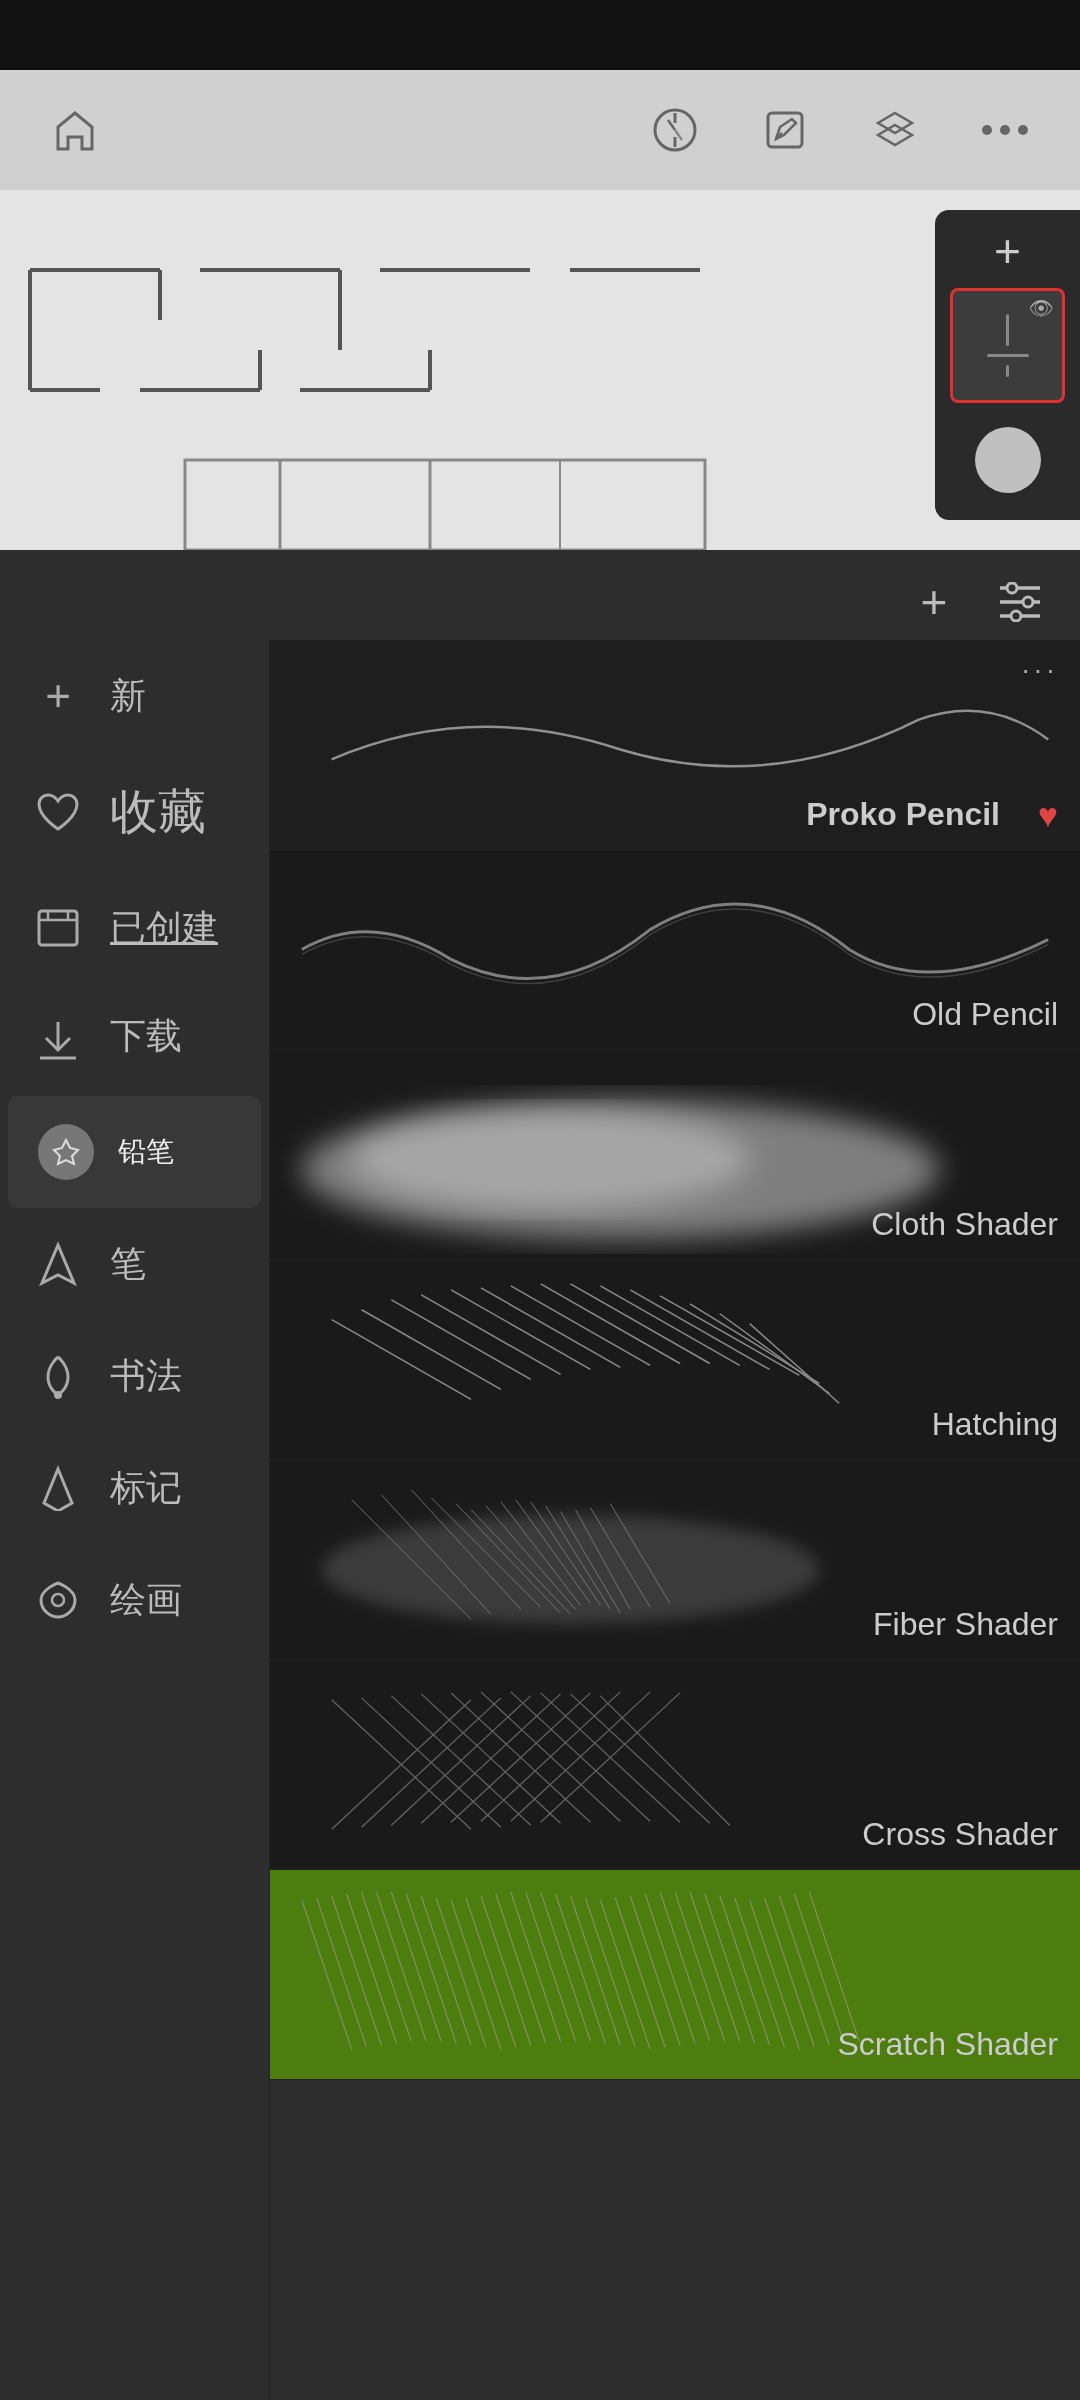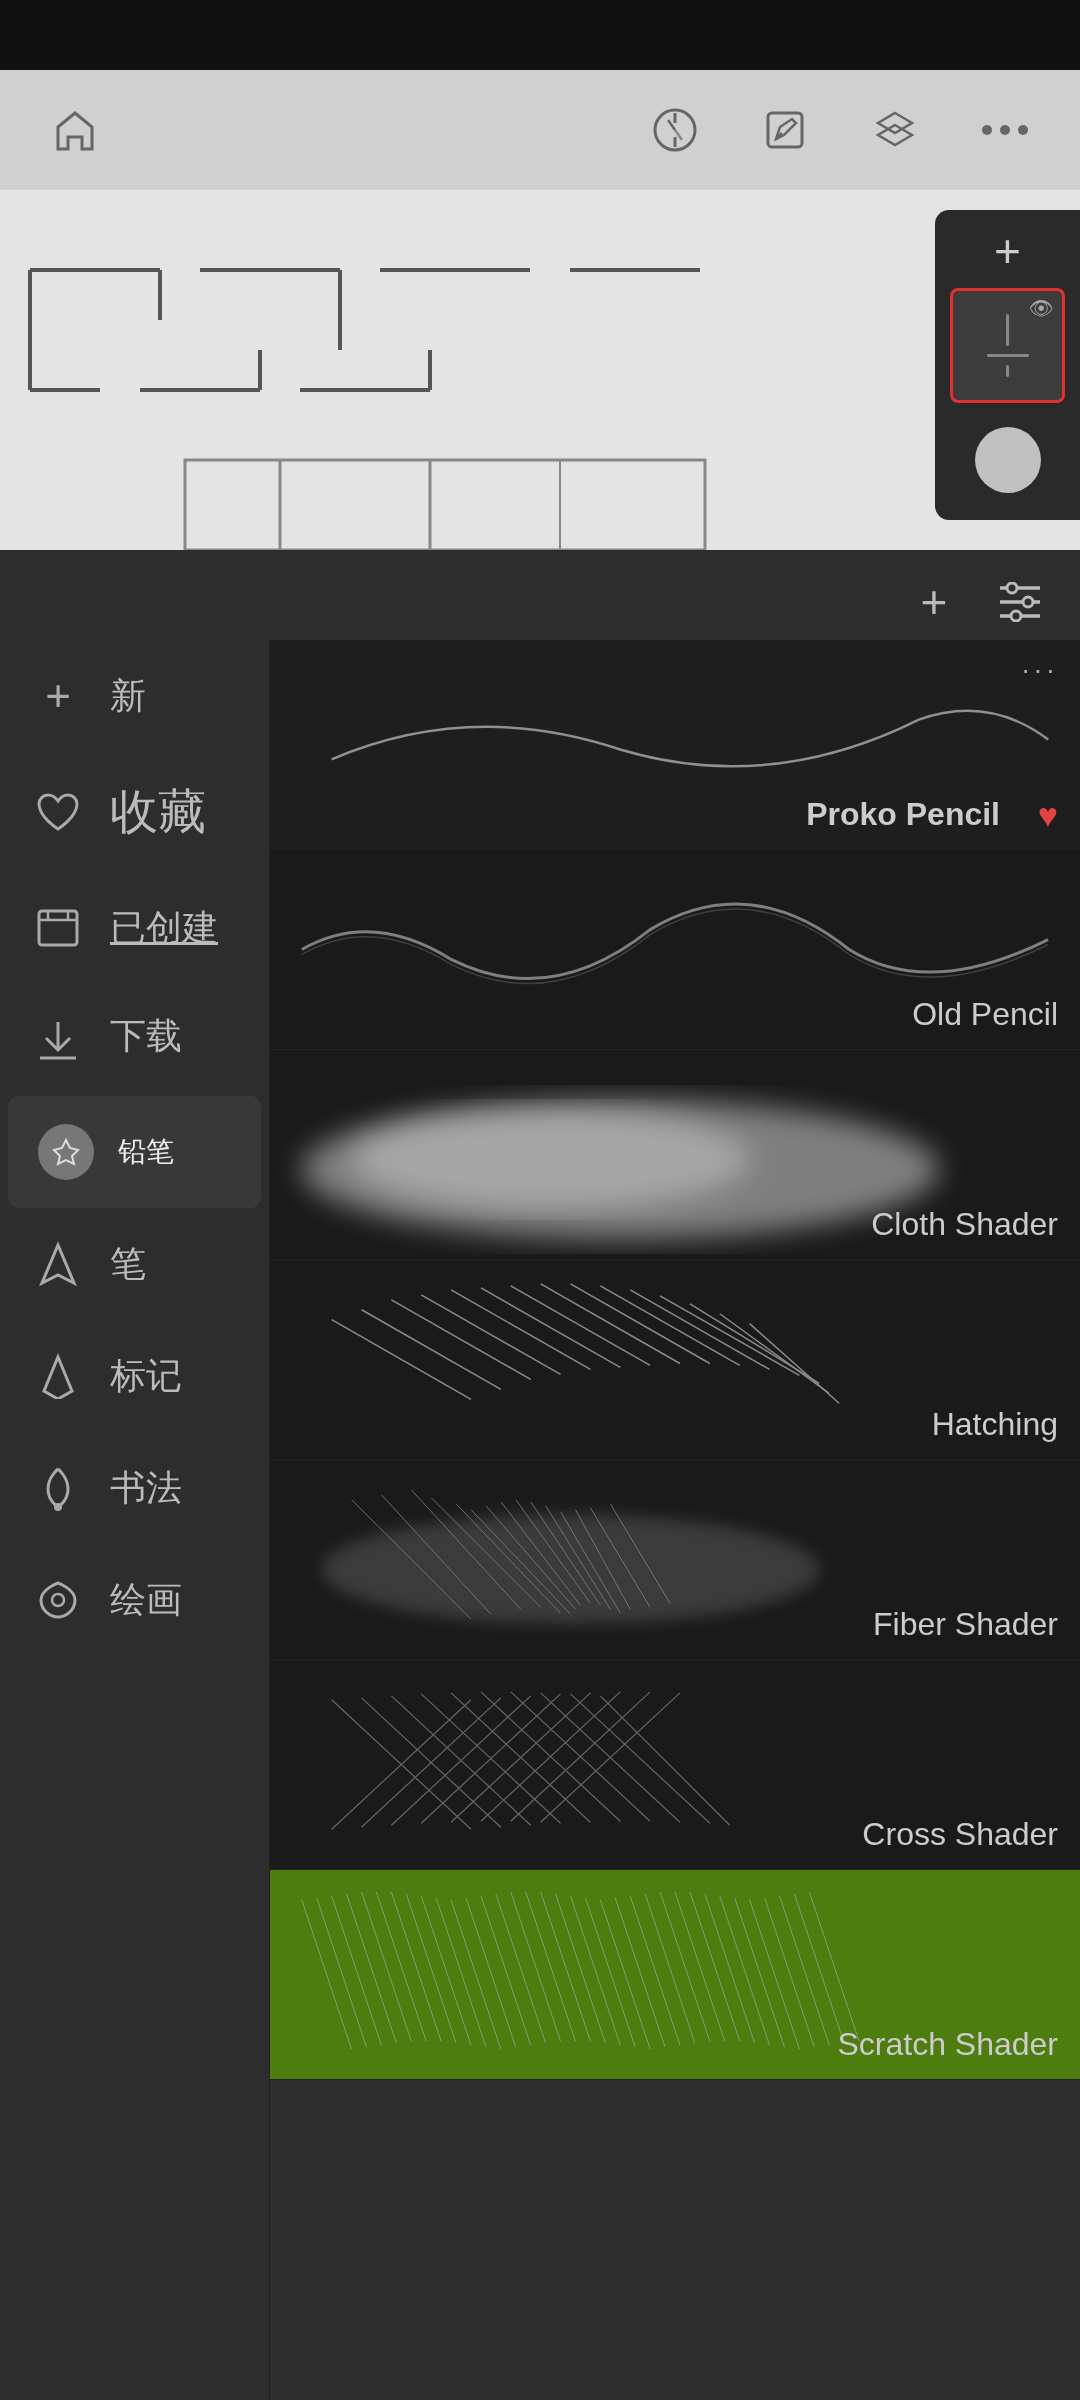--- a/index.html
+++ b/index.html
@@ -172,35 +172,35 @@
           <svg width="40" height="46" viewBox="0 0 40 46" fill="none">
             <polygon points="20,4 36,42 20,34 4,42" stroke="#aaa" stroke-width="3" fill="none"></polygon>
           </svg>
         </div>
         <span style="font-size:36px;color:#bbb;">笔</span>
       </div>
 
       <div style="display:flex;align-items:center;gap:24px;padding:28px 30px;cursor:pointer;">
         <div style="width:56px;height:56px;display:flex;align-items:center;justify-content:center;">
           <svg width="40" height="46" viewBox="0 0 40 46" fill="none">
-            <polygon points="20,4 34,38 20,46 6,38" stroke="#aaa" stroke-width="3" fill="none"></polygon>
-          </svg>
-        </div>
-        <span style="font-size:36px;color:#bbb;">标记</span>
-      </div>
-
-      <div style="display:flex;align-items:center;gap:24px;padding:28px 30px;cursor:pointer;">
-        <div style="width:56px;height:56px;display:flex;align-items:center;justify-content:center;">
-          <svg width="40" height="46" viewBox="0 0 40 46" fill="none">
             <path d="M20 4 C20 4 30 12 30 24 C30 36 20 42 20 42" stroke="#aaa" stroke-width="3" fill="none"></path>
             <path d="M20 42 C20 42 10 36 10 24 C10 12 20 4 20 4" stroke="#aaa" stroke-width="3" fill="none"></path>
             <circle cx="20" cy="42" r="4" fill="#aaa"></circle>
           </svg>
         </div>
         <span style="font-size:36px;color:#bbb;">书法</span>
+      </div>
+
+      <div style="display:flex;align-items:center;gap:24px;padding:28px 30px;cursor:pointer;">
+        <div style="width:56px;height:56px;display:flex;align-items:center;justify-content:center;">
+          <svg width="40" height="46" viewBox="0 0 40 46" fill="none">
+            <polygon points="20,4 34,38 20,46 6,38" stroke="#aaa" stroke-width="3" fill="none"></polygon>
+          </svg>
+        </div>
+        <span style="font-size:36px;color:#bbb;">标记</span>
       </div>
 
       <div style="display:flex;align-items:center;gap:24px;padding:28px 30px;cursor:pointer;">
         <div style="width:56px;height:56px;display:flex;align-items:center;justify-content:center;">
           <svg width="42" height="42" viewBox="0 0 42 42" fill="none">
             <path d="M21 4 C21 4 38 10 38 21 C38 32 28 38 21 38 C14 38 4 32 4 21 C4 10 21 4 21 4Z" stroke="#aaa" stroke-width="3" fill="none"></path>
             <circle cx="21" cy="21" r="6" stroke="#aaa" stroke-width="2.5" fill="none"></circle>
           </svg>
         </div>
         <span style="font-size:36px;color:#bbb;">绘画</span>

